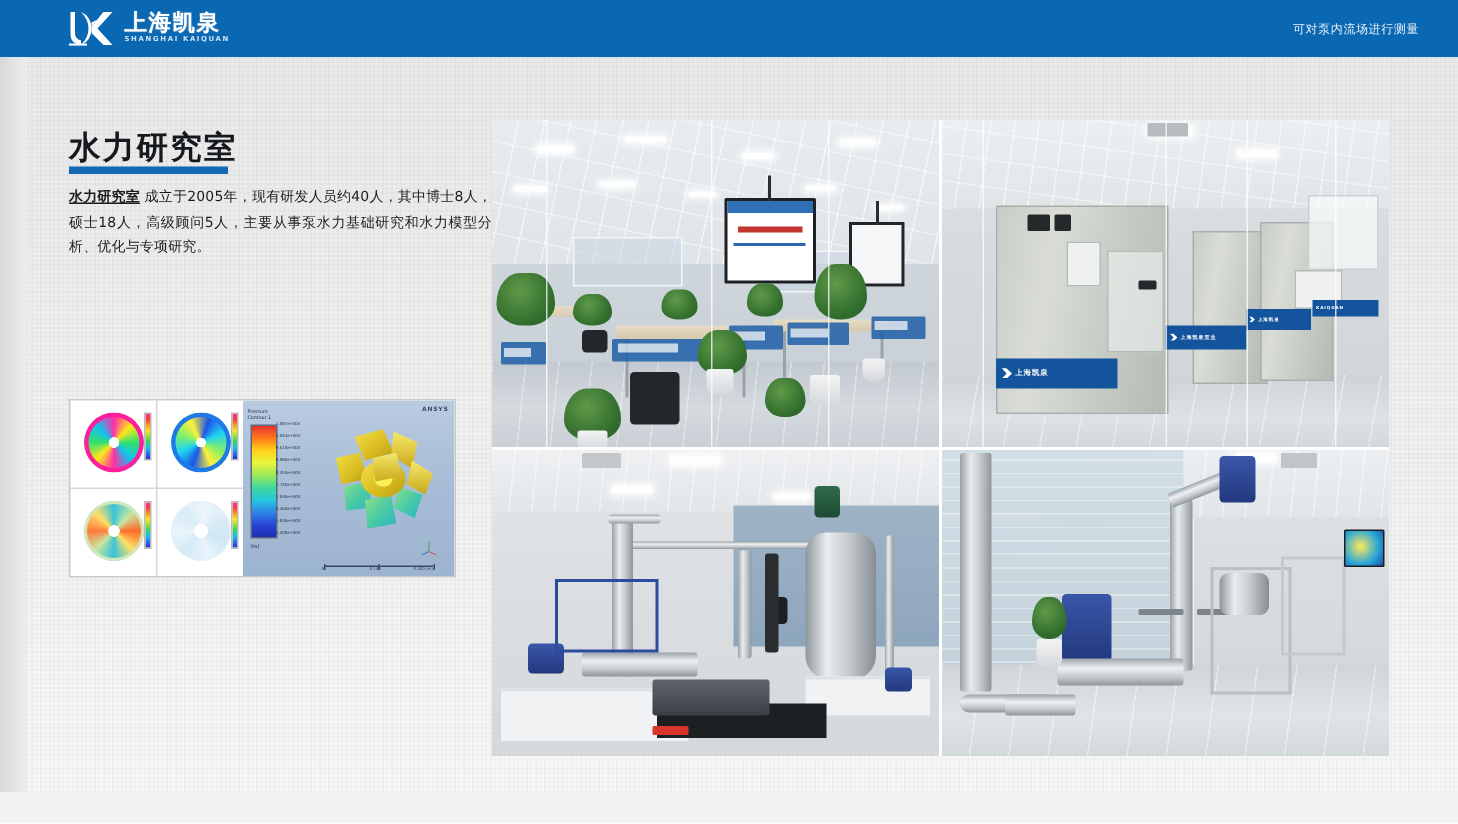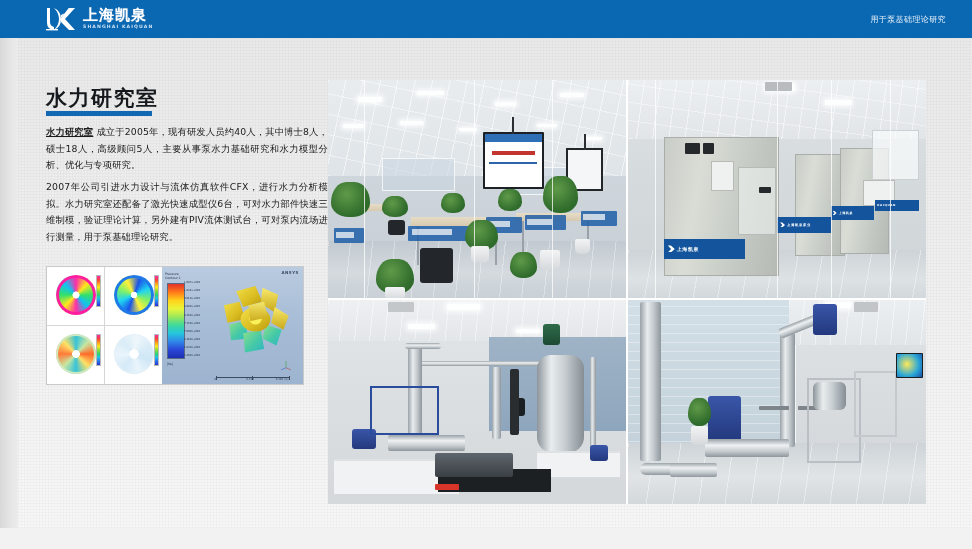--- a/index.html
+++ b/index.html
@@ -241,31 +241,30 @@
         <path d="M10 2 Q17 5 17 13 Q17 21 10 24 Q15 19 15 13 Q15 7 10 2 Z" fill="#ffffff"></path>
         <path d="M31 2 L25 2 L17 12 L17 16 L25 24 L31 24 L21 13 Z" fill="#ffffff"></path>
         <path d="M31 2 L25 2 L17 12 L17 9 Z" fill="#ffffff"></path>
         <rect x="2" y="23" width="12" height="1.4" fill="#ffffff"></rect>
       </svg>
       <span class="logo-text">
         <span class="logo-cn">上海凯泉</span>
         <span class="logo-en">SHANGHAI KAIQUAN</span>
       </span>
     </div>
-    <div class="header-slogan">用于泵基础理论研究</div>
+    <div class="header-slogan">可对泵内流场进行测量</div>
   </div>
 
   <div class="title">水力研究室</div>
   <div class="title-rule"></div>
 
   <div class="para para1">
     <span class="lead">水力研究室</span><span>  成立于2005年，现有研发人员约40人，其中博士8人，硕士18人，高级顾问5人，主要从事泵水力基础研究和水力模型分析、优化与专项研究。</span>
   </div>
 
-  <div class="para para2">2007年公司引进水力设计与流体仿真软件CFX，进行水力分析模拟。水力研究室还配备了激光快速成型仪6台，可对水力部件快速三维制模，验证理论计算，另外建有PIV流体测试台，可对泵内流场进行测量，用于泵基础理论研究。</div>
 
   <div class="cfd">
     <div class="cfd-left">
       <div class="cfd-cell">
         <div class="imp imp-a"></div>
         <div class="cbar"></div>
       </div>
       <div class="cfd-cell">
         <div class="imp imp-b"></div>
         <div class="cbar"></div>

